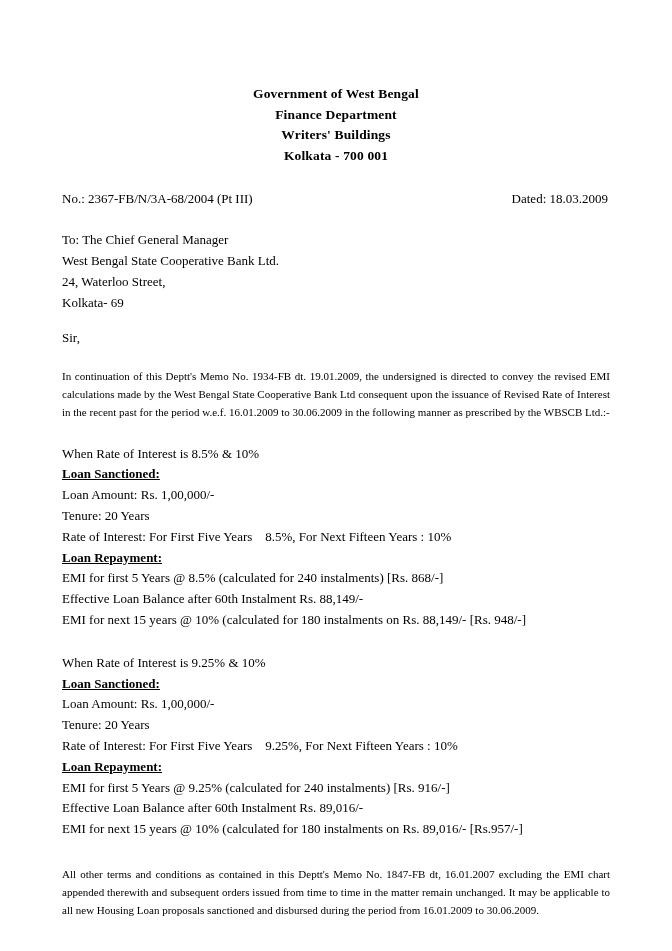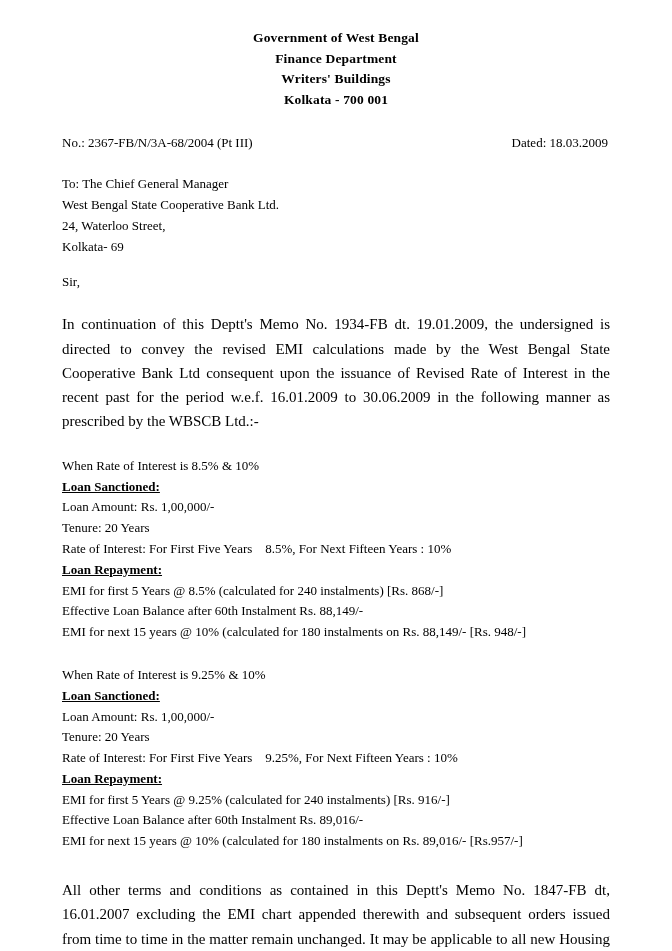--- a/index.html
+++ b/index.html
@@ -25,21 +25,21 @@
   .content {
     position: absolute;
     left: 62px;
     top: 0;
     width: 548px;
   }
 
   
   .letterhead {
     text-align: center;
-    padding-top: 28px;
+    padding-top: 84px;
     font-weight: bold;
     font-size: 13.5px;
     line-height: 1.52;
     letter-spacing: 0.15px;
   }
   .letterhead div { white-space: pre; }
 
   
   .refrow {
     display: flex;
@@ -55,21 +55,21 @@
   .block {
     font-size: 13px;
     line-height: 1.62;
   }
   .block.from { margin-top: 22px; }
   .block.to   { margin-top: 22px; }
   .salutation { font-size: 13px; margin-top: 17px; }
 
   
   p.body {
-    font-size: 15px;
+    font-size: 11px;
     line-height: 1.62;
     text-align: justify;
     margin: 0;
     font-family: Liberation Serif, serif;
   }
   p.intro  { margin-top: 22px; }
   p.closing{ margin-top: 26px; }
 
   
   .section { margin-top: 22px; }

